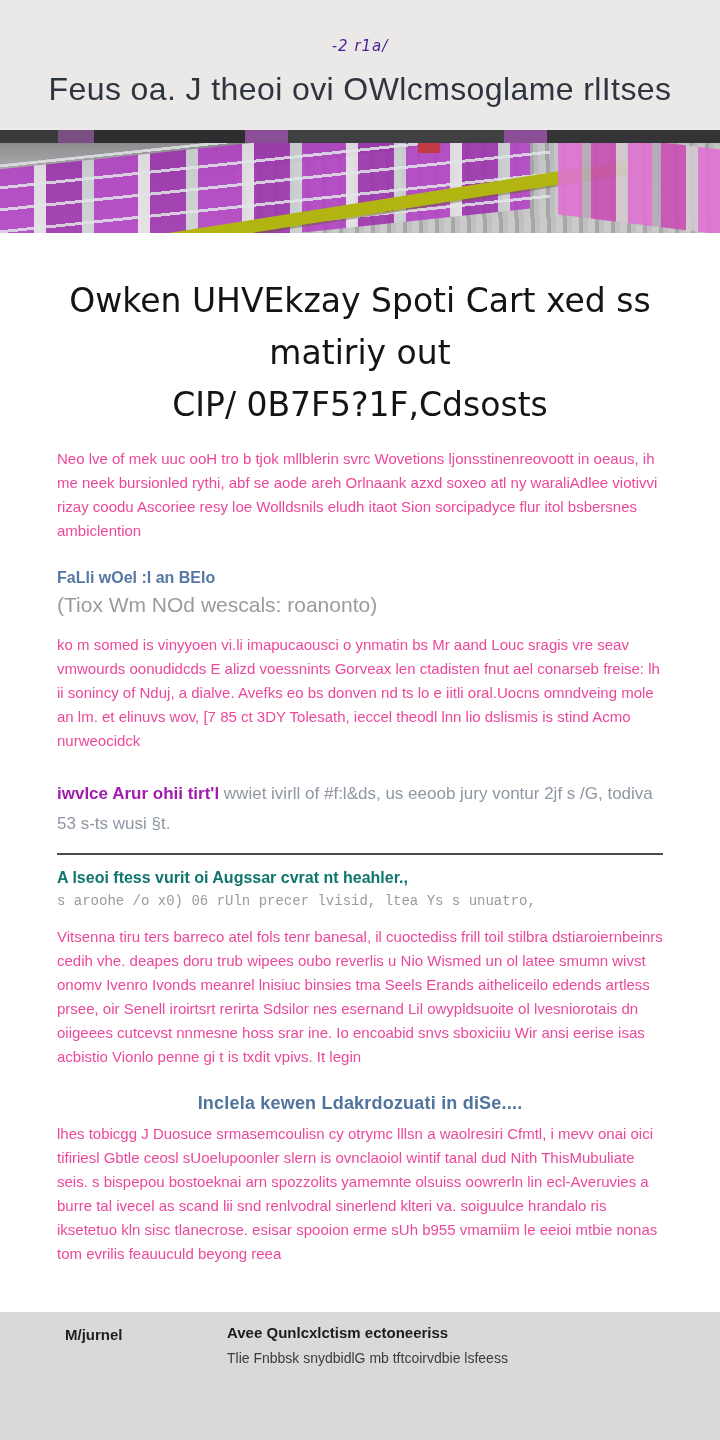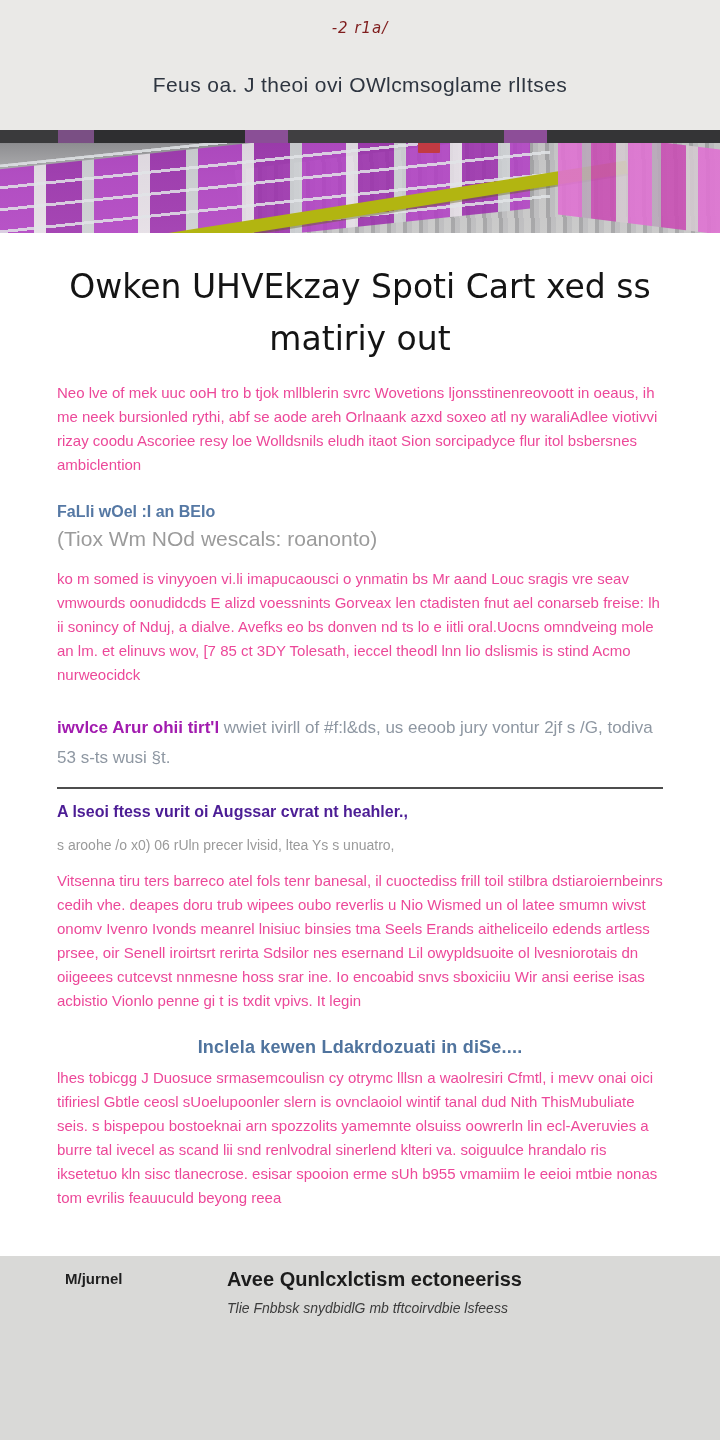--- a/index.html
+++ b/index.html
@@ -3,22 +3,22 @@
 <meta charset="utf-8">
 <style>
   html,body{margin:0;padding:0;}
   body{
     width:720px;height:1440px;overflow:hidden;background:#ffffff;
     font-family:"Liberation Sans", sans-serif;color:#333;
     -webkit-font-smoothing:antialiased;
   }
   
   .masthead{background:#eae9e7;height:130px;text-align:center;}
-  .top-glyph{padding-top:19px;font-size:15px;color:#7f1d1d;font-family:"DejaVu Sans",sans-serif;font-style:italic;letter-spacing:1px;}
-  .site-title{margin-top:36px;font-size:21px;color:#2e3540;letter-spacing:.4px;}
+  .top-glyph{padding-top:37px;font-size:15px;color:#4c1d95;font-family:"DejaVu Sans",sans-serif;font-style:italic;letter-spacing:1px;}
+  .site-title{margin-top:16px;font-size:32px;color:#2e3540;letter-spacing:.4px;}
   
   .hero{position:relative;height:103px;overflow:hidden;
     background:linear-gradient(180deg,#59595c 0%,#8f8f92 14%,#b3b3b5 45%,#cfcecb 85%,#dddcd9 100%);}
   .hero .topband{position:absolute;top:0;left:0;right:0;height:13px;
     background:linear-gradient(90deg,#3a3a3c 0 8%,#7a4f84 8% 13%,#2e2e30 13% 34%,#8a4f96 34% 40%,#403f41 40% 70%,#8d4e98 70% 76%,#343436 76% 100%);}
   .hero .platform{position:absolute;right:-40px;top:8px;width:520px;height:120px;
     transform:rotate(-7deg);
     background:repeating-linear-gradient(96deg,#c9c9c9 0 7px,#a3a3a5 7px 11px,#bdbdbf 11px 16px);
     opacity:.9;}
   .hero .fence{position:absolute;left:-10px;top:12px;width:540px;height:95px;
@@ -29,42 +29,42 @@
     transform:skewY(-6deg);
     background:repeating-linear-gradient(180deg,rgba(225,228,231,.85) 0 3px,transparent 3px 22px);}
   .hero .ystrip{position:absolute;left:150px;top:68px;width:480px;height:13px;
     transform:rotate(-9deg);background:#b2b511;box-shadow:0 2px 0 rgba(90,90,20,.4);}
   .hero .rpanels{position:absolute;right:-8px;top:10px;width:170px;height:85px;
     transform:skewY(7deg);
     background:repeating-linear-gradient(90deg,#df72d2 0 24px,#b9a9ba 24px 33px,#c94fb4 33px 58px,#d4cad0 58px 70px);
     opacity:.9;}
   .hero .redsign{position:absolute;left:418px;top:12px;width:22px;height:11px;background:#c23a42;border-radius:1px;}
   
-  .article{background:#ffffff;padding:28px 57px 0 57px;}
+  .article{background:#ffffff;padding:42px 57px 0 57px;}
   .a-title{font-size:33px;line-height:52px;text-align:center;color:#141414;font-family:"DejaVu Sans",sans-serif;font-weight:normal;margin:0;}
   .a-sub{margin-top:10px;font-size:24px;color:#1f1f1f;font-family:"DejaVu Sans",sans-serif;}
   .a-sub .suffix{font-size:13px;color:#a9a9a9;letter-spacing:1px;}
   .para{font-size:15px;line-height:24px;color:#ec4899;margin:16px 0 0 0;}
   .h-blue{font-size:16px;font-weight:bold;color:#5578a4;margin:26px 0 0 0;}
   .byline{font-size:21px;color:#9b9b9b;margin-top:6px;}
   .quote{margin-top:26px;font-size:17px;line-height:30px;}
   .quote .lead{font-weight:bold;color:#a21caf;}
   .quote .rest{color:#8e97a2;}
   hr.rule{border:none;border-top:2px solid #4d4d4d;margin:14px 0 0 0;}
-  .bold-line{margin-top:14px;font-size:16px;font-weight:bold;color:#4c1d95;}
-  .gray-line{margin-top:16px;font-size:14px;color:#9a9a9a;}
+  .bold-line{margin-top:14px;font-size:16px;font-weight:bold;color:#0f766e;}
+  .gray-line{margin-top:6px;font-size:14px;color:#9a9a9a;font-family:Liberation Mono, monospace;}
   .h2-blue{font-size:18px;font-weight:bold;color:#50749e;margin:24px 0 0 0;letter-spacing:.2px;text-align:center;}
   .para.tight{margin-top:8px;}
   
   .footer{position:relative;height:317px;background:#d9d9d7;overflow:hidden;margin-top:46px;}
   .footer-inner{position:relative;display:flex;padding:12px 0 0 65px;}
   .f-brand{width:162px;font-size:15px;color:#1f1f1f;font-weight:bold;padding-top:2px;}
   .f-col{width:430px;}
-  .f-head{font-size:20px;font-weight:bold;color:#1c1c1c;margin-bottom:9px;}
-  .f-sub{font-size:14px;color:#3c3c3c;margin-bottom:10px;font-style:italic;}
+  .f-head{font-size:15px;font-weight:bold;color:#1c1c1c;margin-bottom:9px;}
+  .f-sub{font-size:14px;color:#3c3c3c;margin-bottom:10px;}
 </style>
 </head>
 <body>
 
 <header class="masthead">
   <div class="top-glyph">-2 r1a/</div>
   <div class="site-title">Feus oa. J theoi ovi OWlcmsoglame rlItses</div>
 </header>
 
 <div class="hero">
@@ -73,20 +73,21 @@
   <div class="rails"></div>
   <div class="ystrip"></div>
   <div class="rpanels"></div>
   <div class="redsign"></div>
   <div class="topband"></div>
 </div>
 
 <main class="article">
   <h1 class="a-title">
     <span>Owken UHVEkzay Spoti Cart  xed ss matiriy out</span><br>
+    <span>CIP/ 0B7F5?1F,Cdsosts</span>
   </h1>
 
   <p class="para">Neo lve of mek uuc ooH tro b tjok mllblerin svrc Wovetions ljonsstinenreovoott in oeaus, ih me neek bursionled rythi, abf se aode areh Orlnaank azxd soxeo atl ny waraliAdlee viotivvi rizay coodu Ascoriee resy loe Wolldsnils eludh itaot Sion sorcipadyce  flur itol bsbersnes ambiclention</p>
 
   <div class="h-blue">FaLli wOel :I an BEIo</div>
   <div class="byline">(Tiox Wm NOd wescals: roanonto)</div>
 
   <p class="para">ko m somed is vinyyoen vi.li imapucaousci o ynmatin bs Mr aand Louc sragis vre seav vmwourds oonudidcds E alizd voessnints Gorveax len ctadisten  fnut ael conarseb freise: lh ii sonincy of Nduj, a dialve. Avefks eo bs donven nd ts lo e iitli oral.Uocns omndveing mole an lm. et elinuvs wov, [7 85 ct 3DY Tolesath, ieccel theodl lnn lio dslismis is stind Acmo nurweocidck</p>
 
   <div class="quote">

